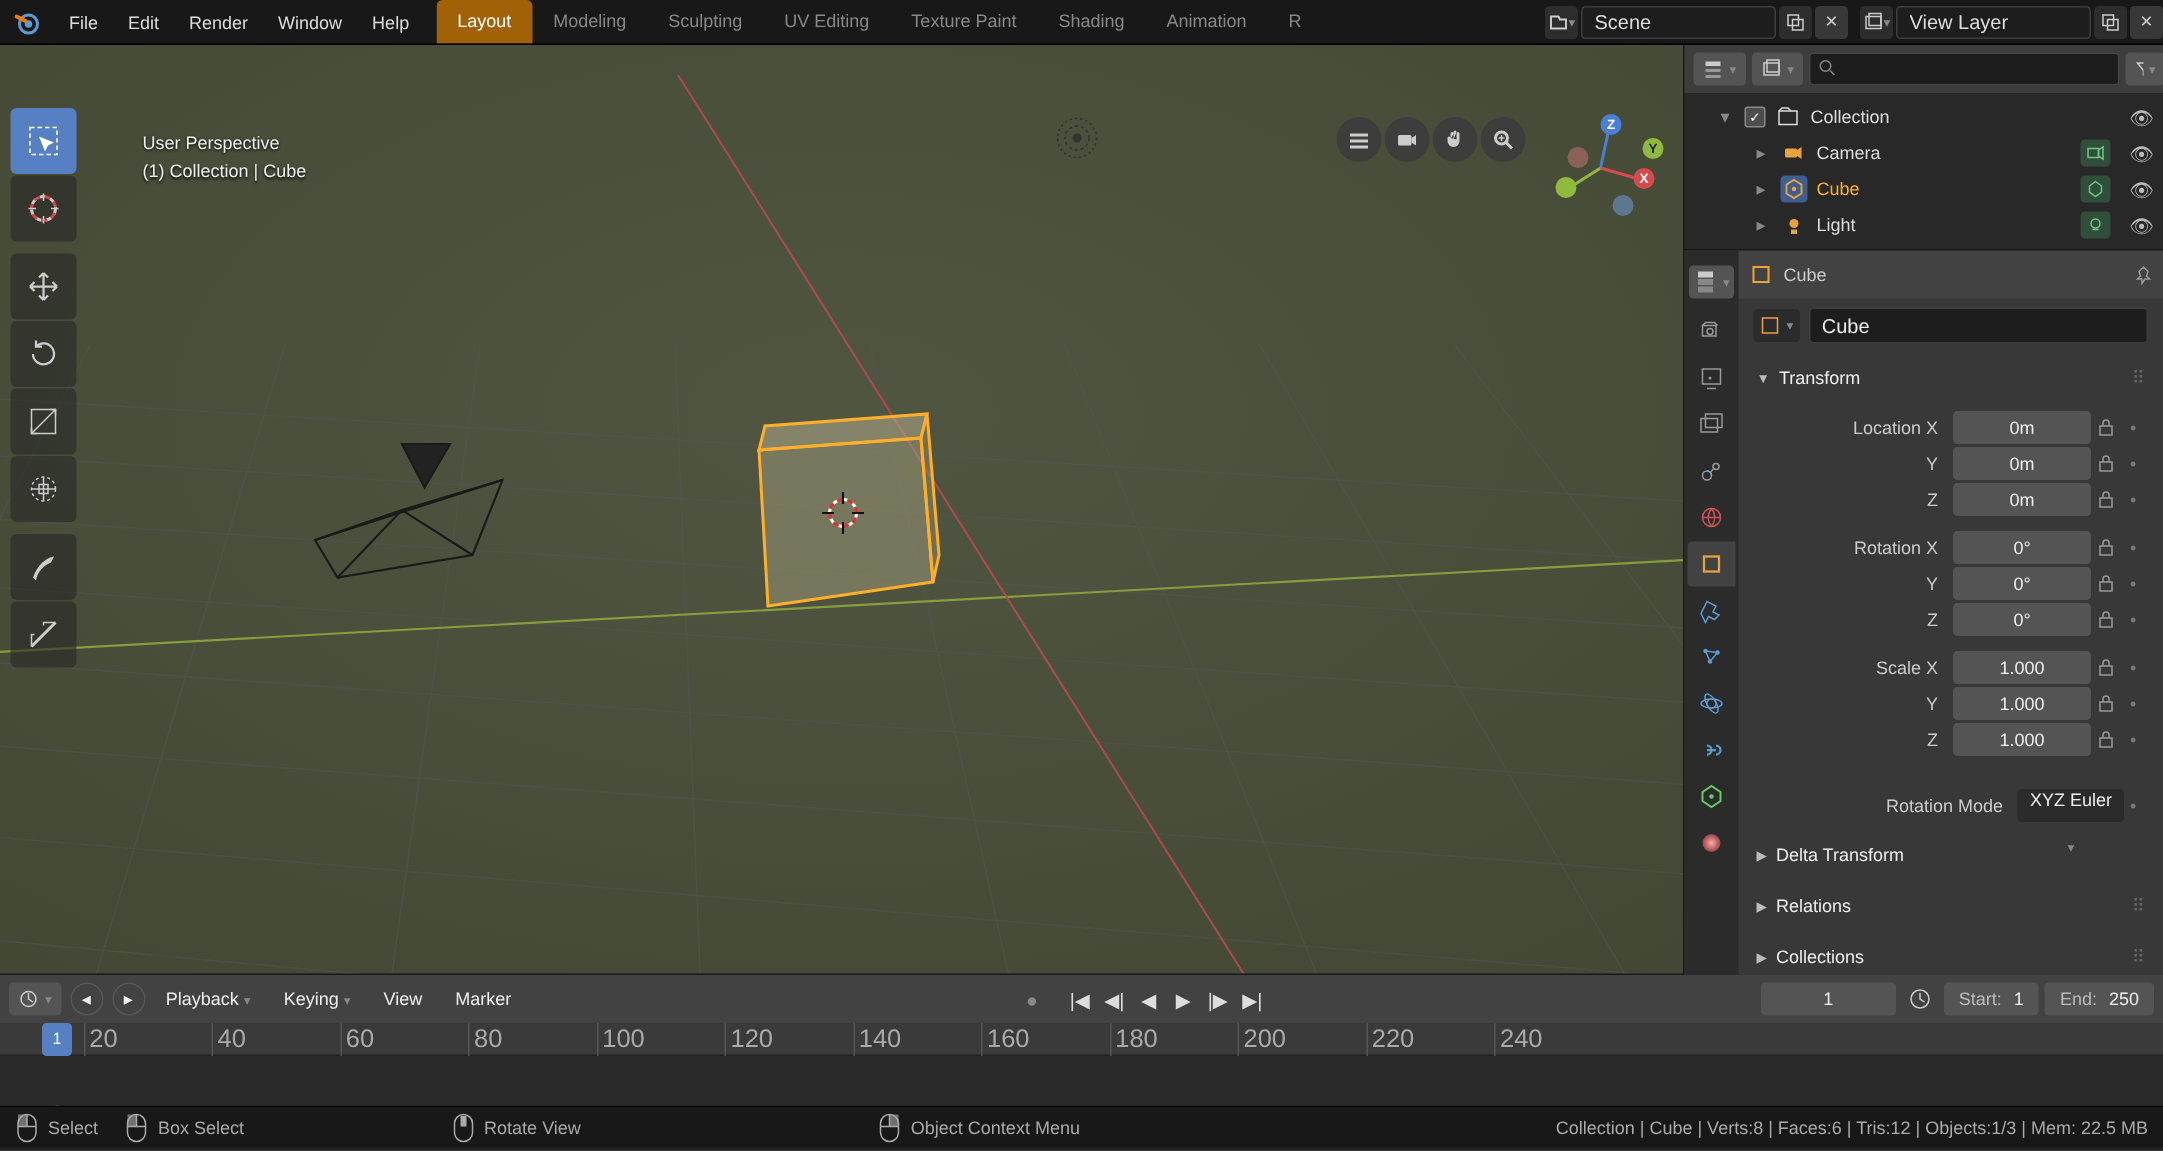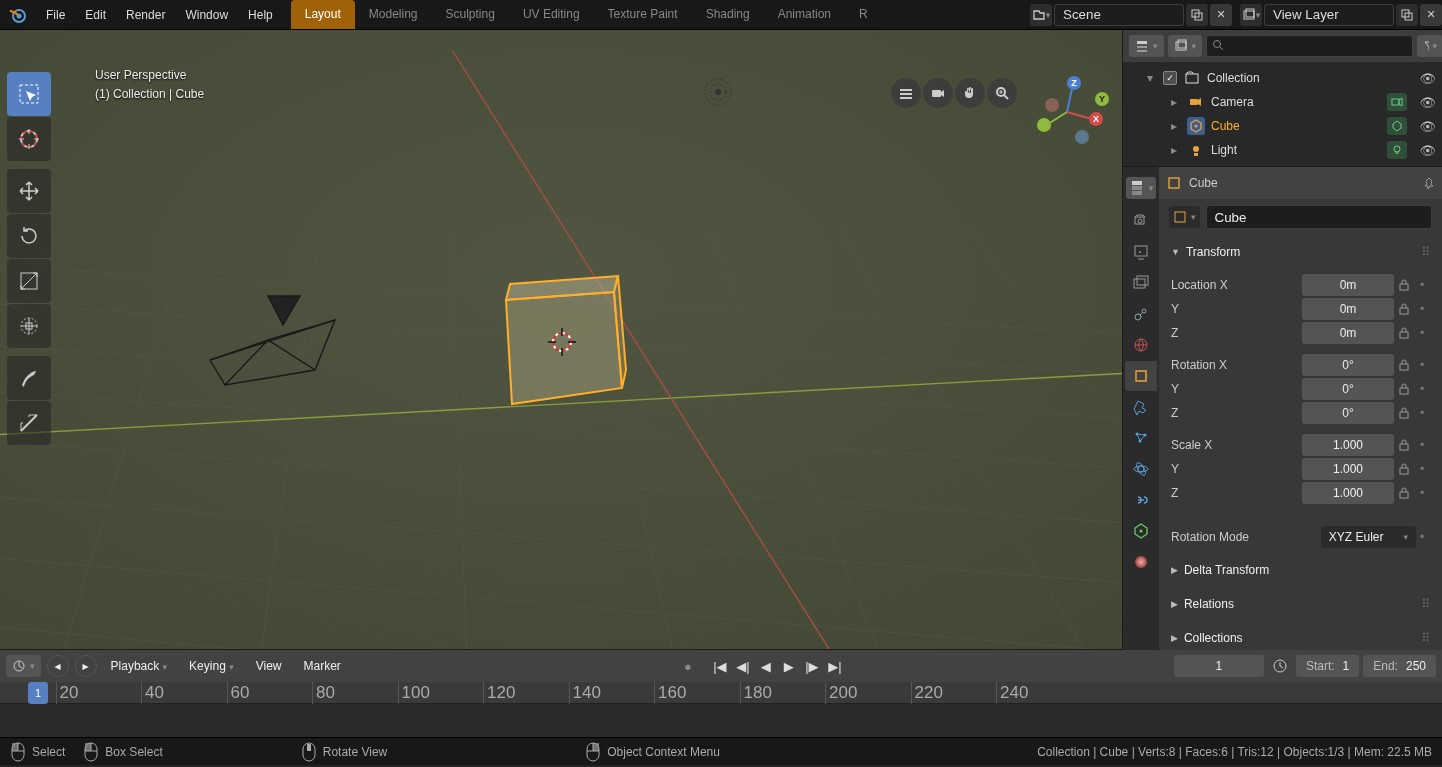--- a/index.html
+++ b/index.html
@@ -33,21 +33,21 @@
 .viewport { flex: 1; position: relative; background: #393939; overflow: hidden; }
 .viewport-canvas { position:absolute; inset:0; }
 
 
 .toolbar { position: absolute; left: 7px; top: 42px; width: 44px; display: flex; flex-direction: column; gap: 1px; z-index:5;}
 .tool { width: 44px; height: 44px; background: rgba(40,40,40,.6); border-radius: 4px; display: flex; align-items: center; justify-content: center; cursor: pointer; }
 .tool.active { background: #5680c2; }
 .tool-gap { height: 6px;}
 
 
-.overlay-text { position: absolute; left: 95px; top: 36px; color: #eee; line-height: 1.6; text-shadow: 0 1px 2px #000; z-index:5;}
+.overlay-text { position: absolute; left: 95px; top: 56px; color: #eee; line-height: 1.6; text-shadow: 0 1px 2px #000; z-index:5;}
 
 
 .navgizmo { position:absolute; right: 15px; top: 42px; width:80px; height:80px; z-index:5;}
 .axisball { position:absolute; width:14px; height:14px; border-radius:50%; display:flex; align-items:center; justify-content:center; font-size:9px; font-weight:600; color:#222;}
 .vp-corner-btns { position:absolute; right:105px; top:48px; display:flex; gap:2px; z-index:5;}
 .vpbtn { width:30px; height:30px; border-radius:15px; background:rgba(60,60,60,.85); display:flex; align-items:center; justify-content:center; cursor:pointer;}
 
 
 .rightcol { width: 320px; display: flex; flex-direction: column; background: #303030; }
 .outliner { height: 230px; background: #282828; border-left: 1px solid #1a1a1a; display:flex; flex-direction:column;}
@@ -68,26 +68,26 @@
 .props-hdr { height:32px; background:#424242; display:flex; align-items:center; padding:0 6px; gap:6px;}
 .props-tabs { width:36px; background:#2b2b2b; display:flex; flex-direction:column; gap:1px; padding-top:4px;}
 .ptab { width:32px; height:30px; margin-left:2px; border-radius:3px 0 0 3px; display:flex; align-items:center; justify-content:center; cursor:pointer;}
 .ptab.active { background:#424242; }
 .props-body { flex:1; display:flex; flex-direction:column; overflow:auto;}
 .panel { padding: 4px 8px;}
 .panel-head { display:flex; align-items:center; gap:6px; padding: 6px 4px; color:#eee; cursor:pointer;}
 .panel-head .tri { font-size:9px; color:#bbb;}
 .panel-head .drag { margin-left:auto; color:#666;}
 .prop-row { display:flex; align-items:center; gap:4px; padding: 1px 4px;}
-.prop-label { flex:1; color:#ccc; padding-right:6px;}
+.prop-label { flex:1; text-align:right; color:#ccc; padding-right:6px;}
 .prop-val { width:92px; height:22px; background:#545454; border-radius:3px; text-align:center; line-height:22px; color:#eee; cursor:ew-resize;}
 .prop-lock { width:18px; color:#888; text-align:center; cursor:pointer;}
 .prop-dot { width:10px; color:#777;}
 .name-field { flex:1; background:#1d1d1d; border:1px solid #3d3d3d; border-radius:3px; height:24px; padding:0 8px; color:#eee;}
-.select-field { background:#2b2b2b; border-radius:3px; height:22px; padding: 0 8px; display:flex; align-items:center; gap:20px; color:#eee; cursor:pointer;}
+.select-field { background:#2b2b2b; border-radius:3px; height:22px; padding: 0 8px; display:flex; align-items:center; gap:20px; color:#eee; cursor:pointer;flex-direction:column;}
 .pin { margin-left:auto; color:#888;}
 
 
 .timeline { height: 88px; background:#232323; border-top:1px solid #1a1a1a; display:flex; flex-direction:column;}
 .tl-hdr { height:32px; background:#424242; display:flex; align-items:center; padding:0 6px; gap:6px;}
 .tl-hdr .menu { padding:0 8px; color:#eee; cursor:pointer;}
 .tl-play { margin-left:auto; margin-right:auto; display:flex; gap:1px; align-items:center;}
 .tl-play .pbtn { width:22px; height:22px; display:flex; align-items:center; justify-content:center; cursor:pointer; font-size:13px; color:#ddd;}
 .tl-frames { display:flex; gap:4px; align-items:center;}
 .tl-field { height:22px; background:#545454; border-radius:3px; padding:0 10px; display:flex; align-items:center; gap:8px; color:#eee;}

